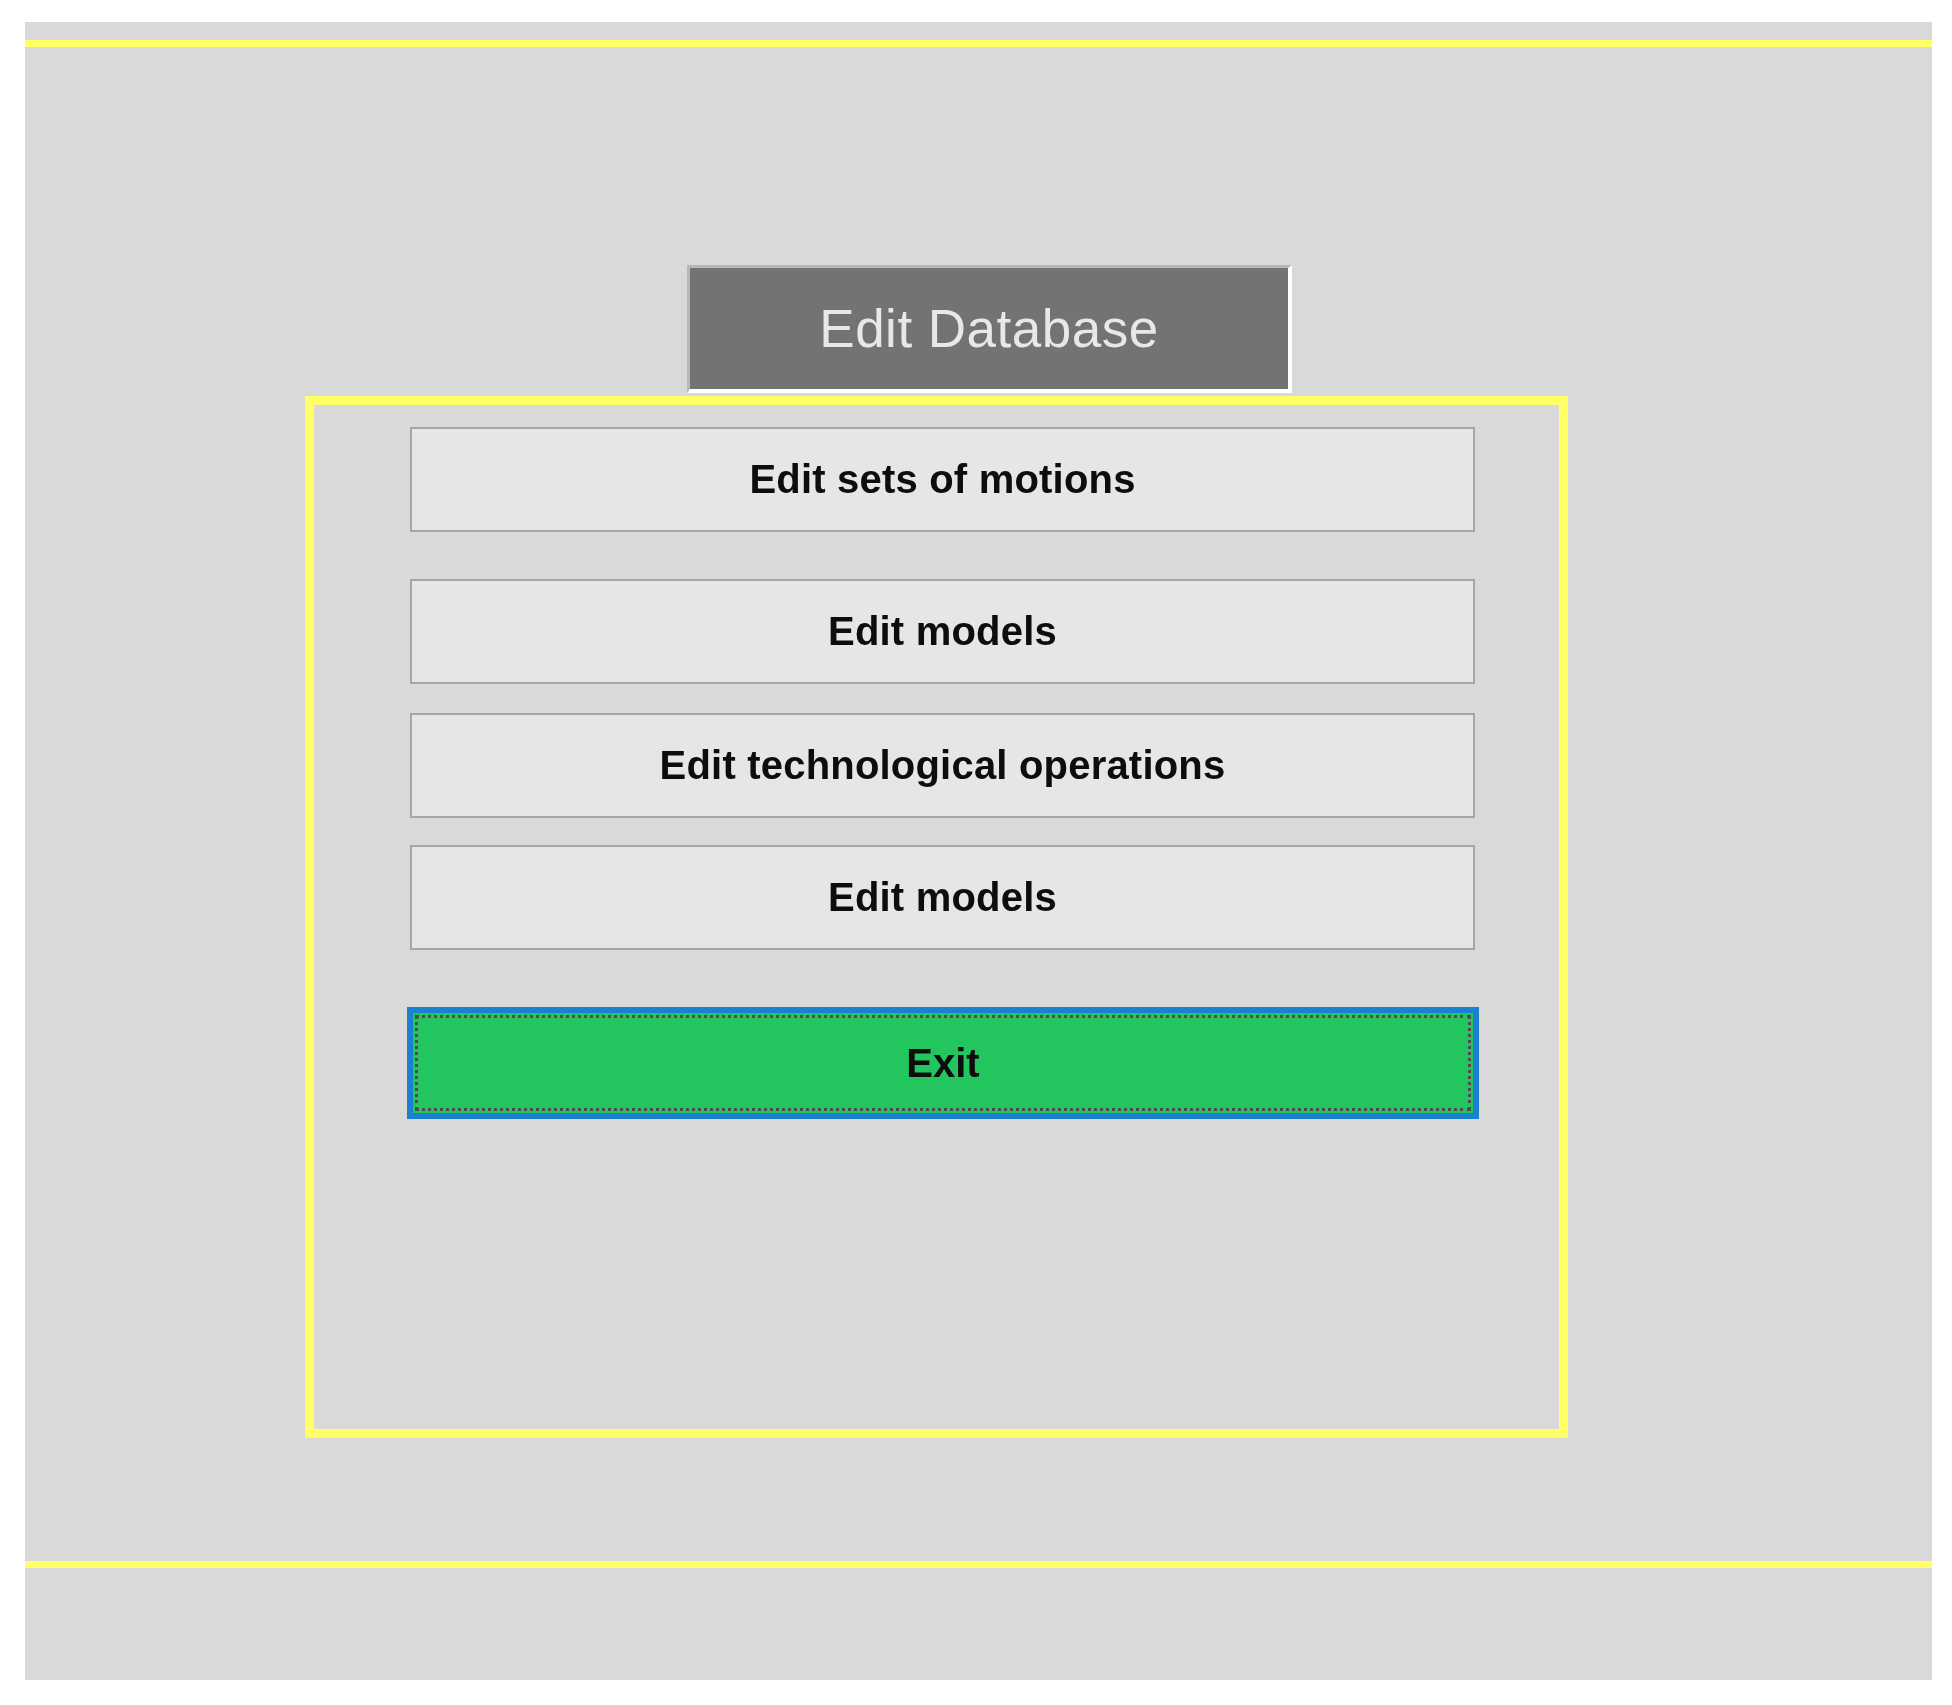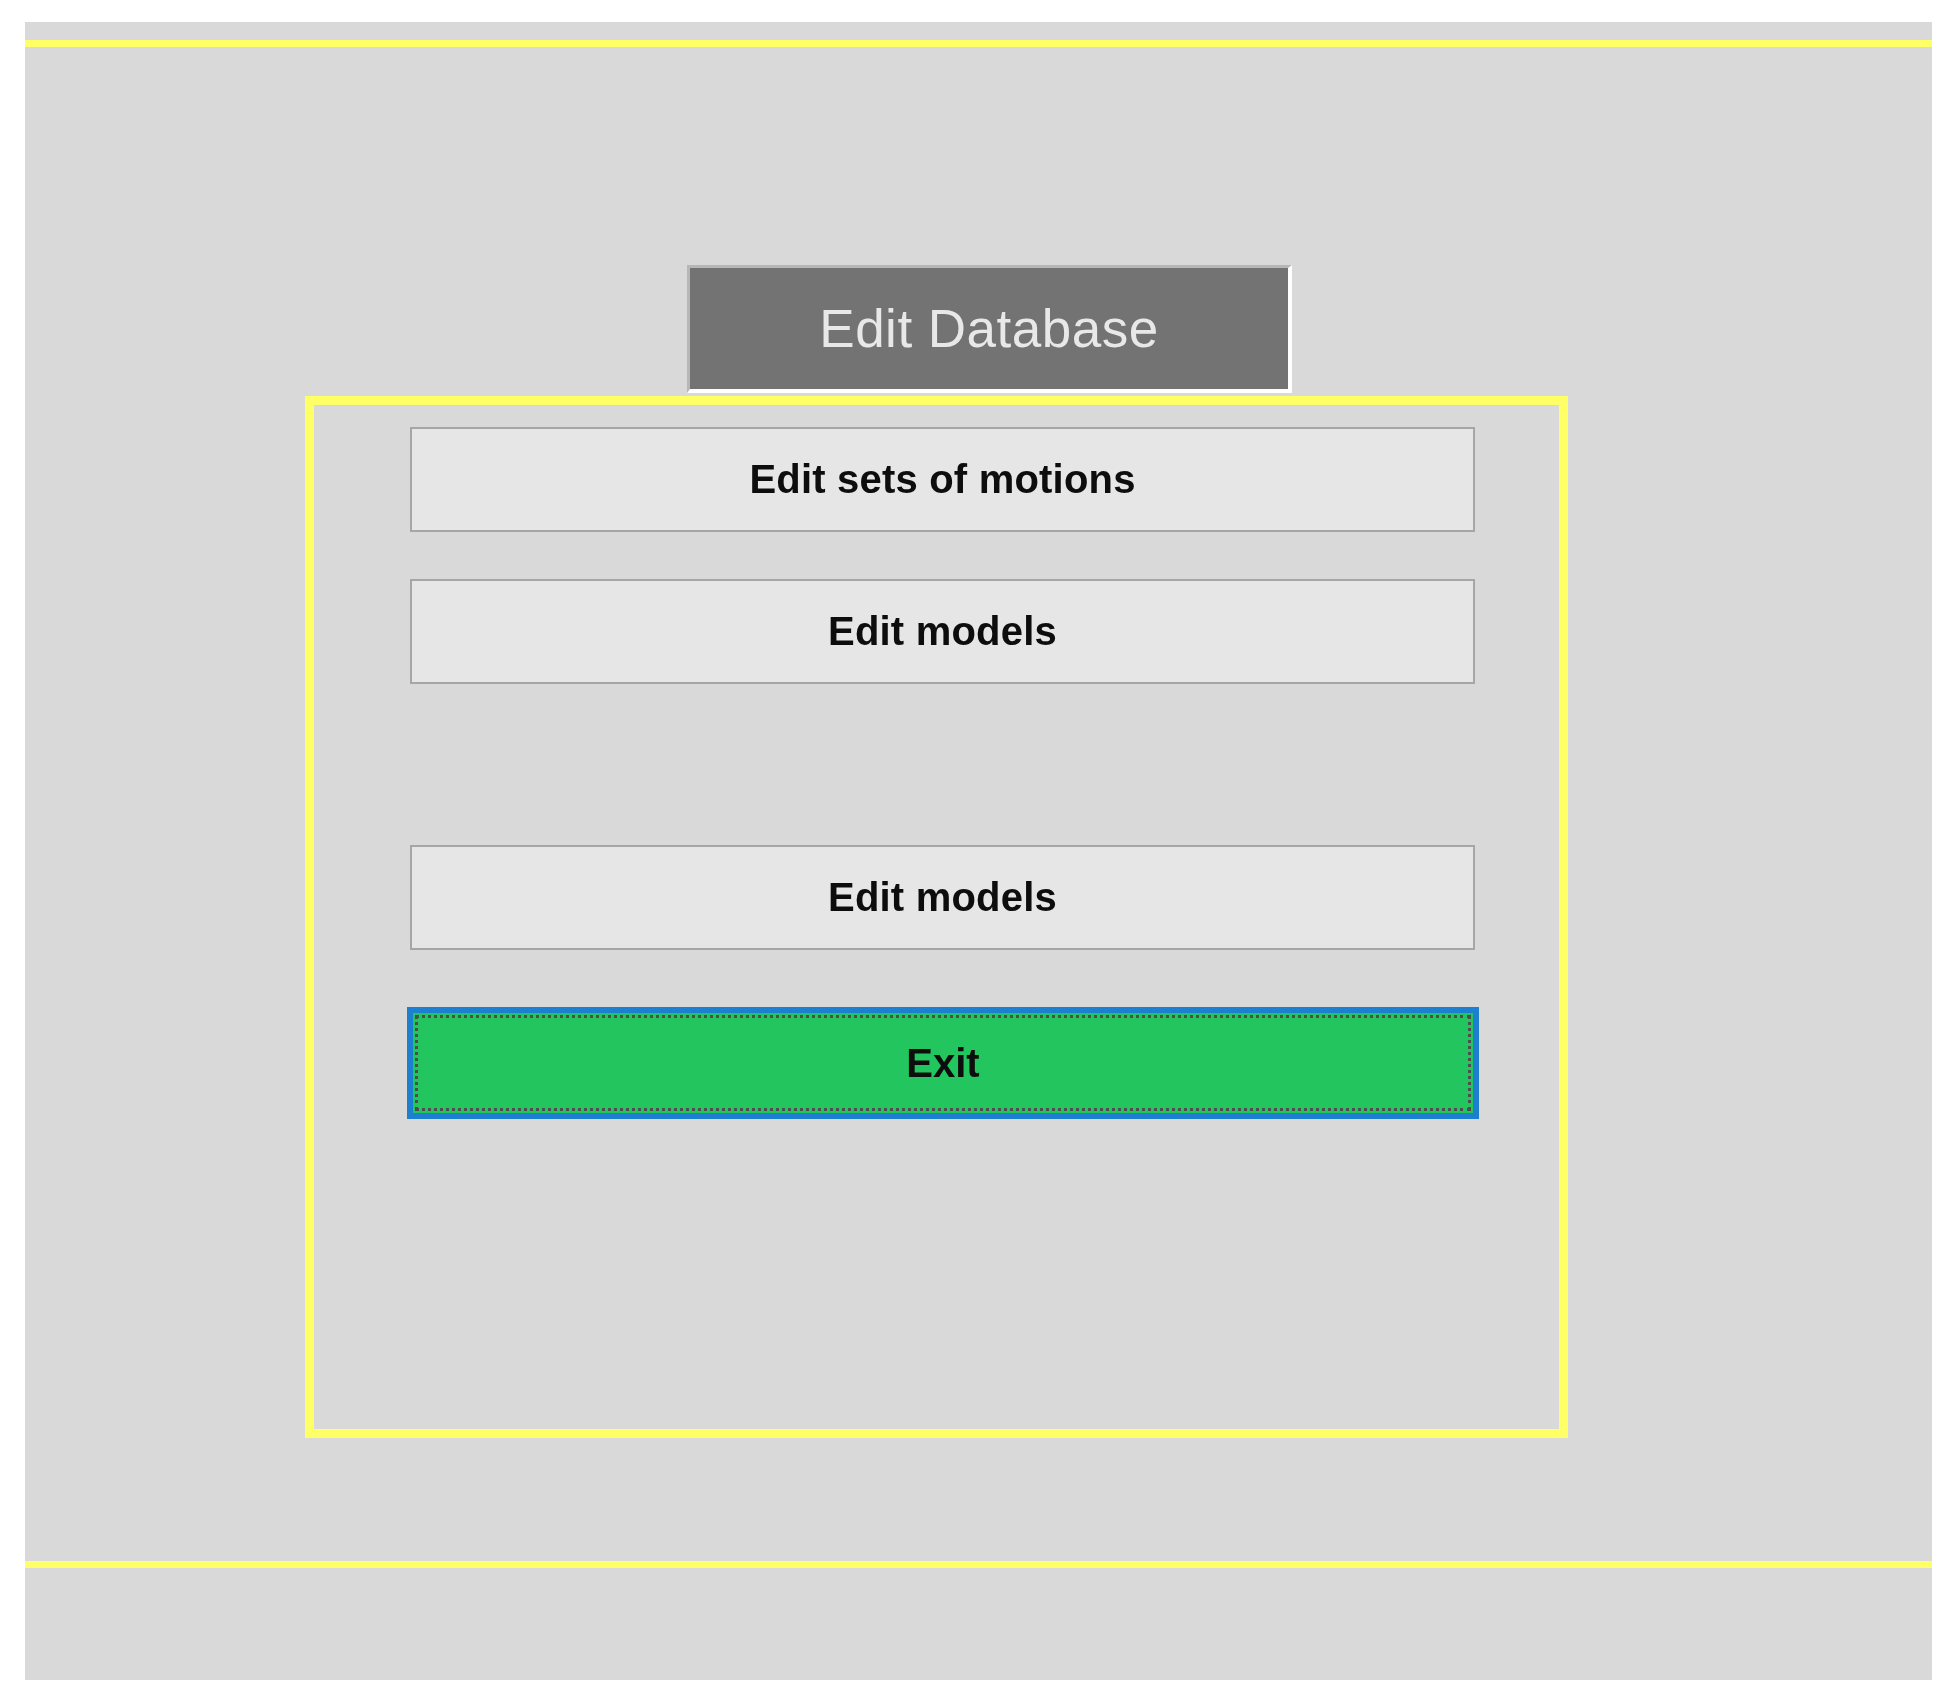--- a/index.html
+++ b/index.html
@@ -149,20 +149,21 @@
     <span class="header-tab-label">Edit Database</span>
   </div>
 
   <div class="panel">
     <div class="panel-inner">
 
       <div class="btn btn-0">Edit sets of motions</div>
 
       <div class="btn btn-1">Edit models</div>
 
+      <div class="btn btn-2">Edit technological operations</div>
 
       <div class="btn btn-3">Edit models</div>
 
       <div class="btn-exit">Exit</div>
 
     </div>
   </div>
 
 </div>
 

